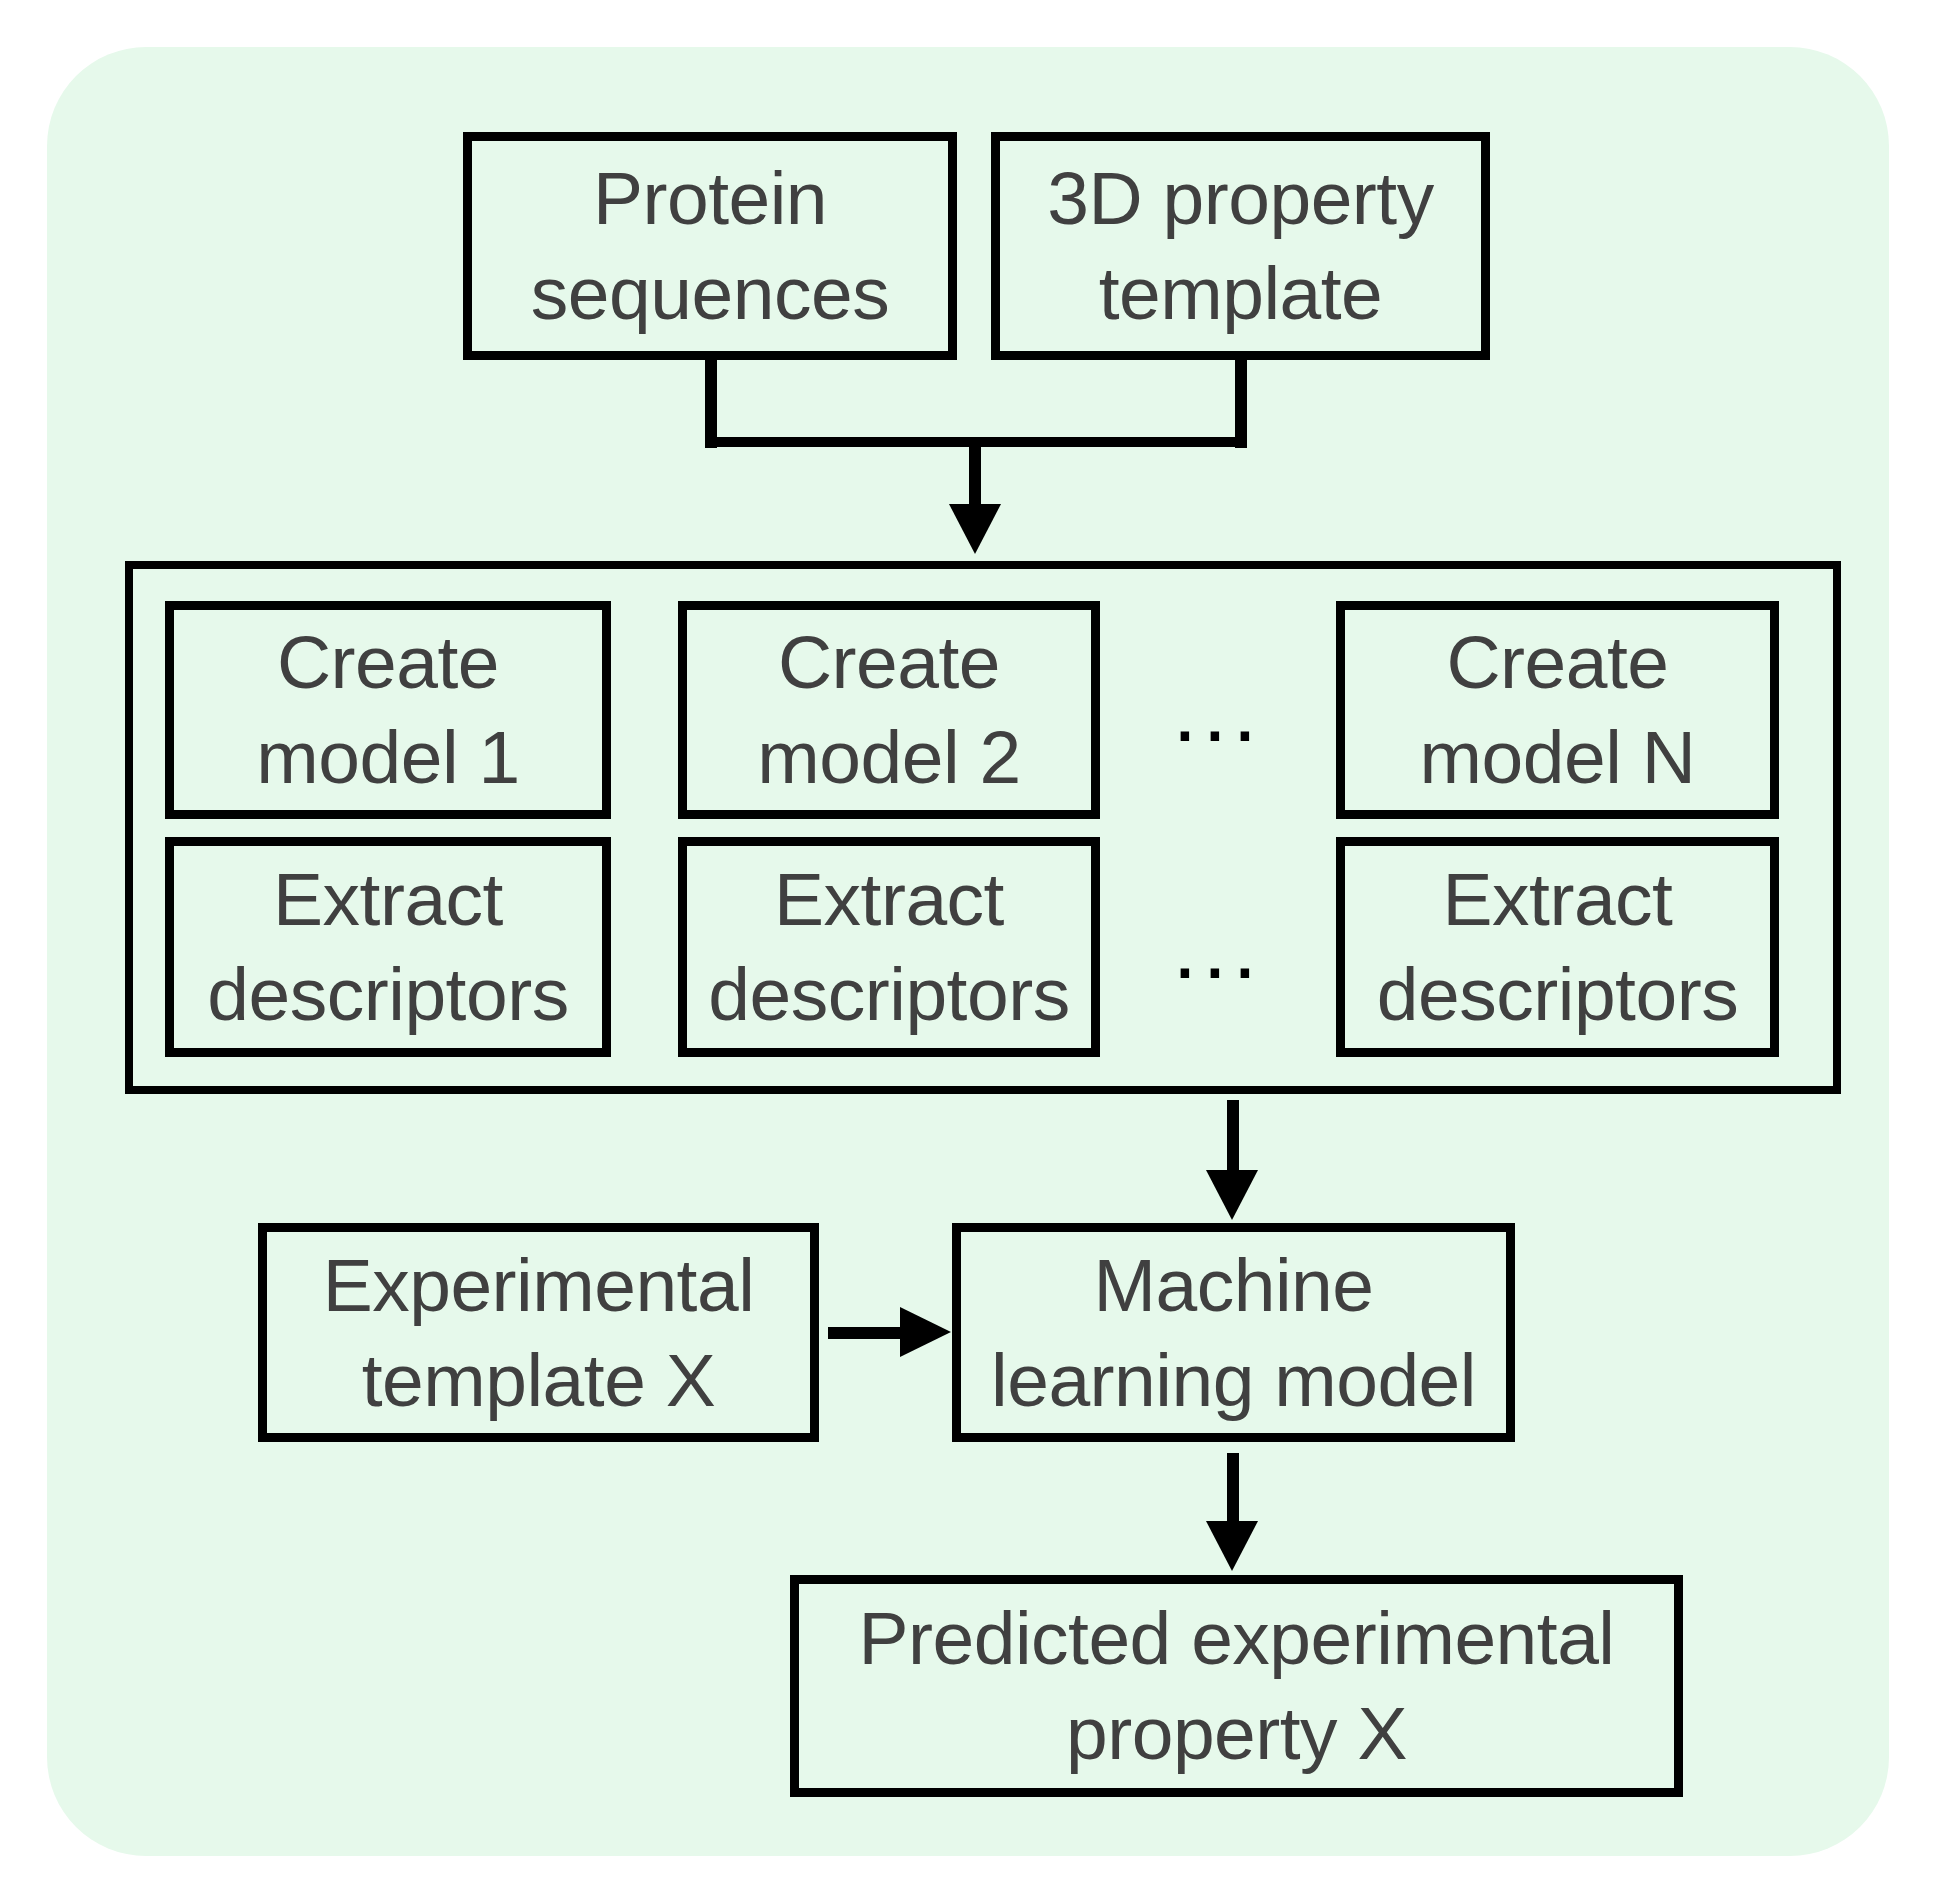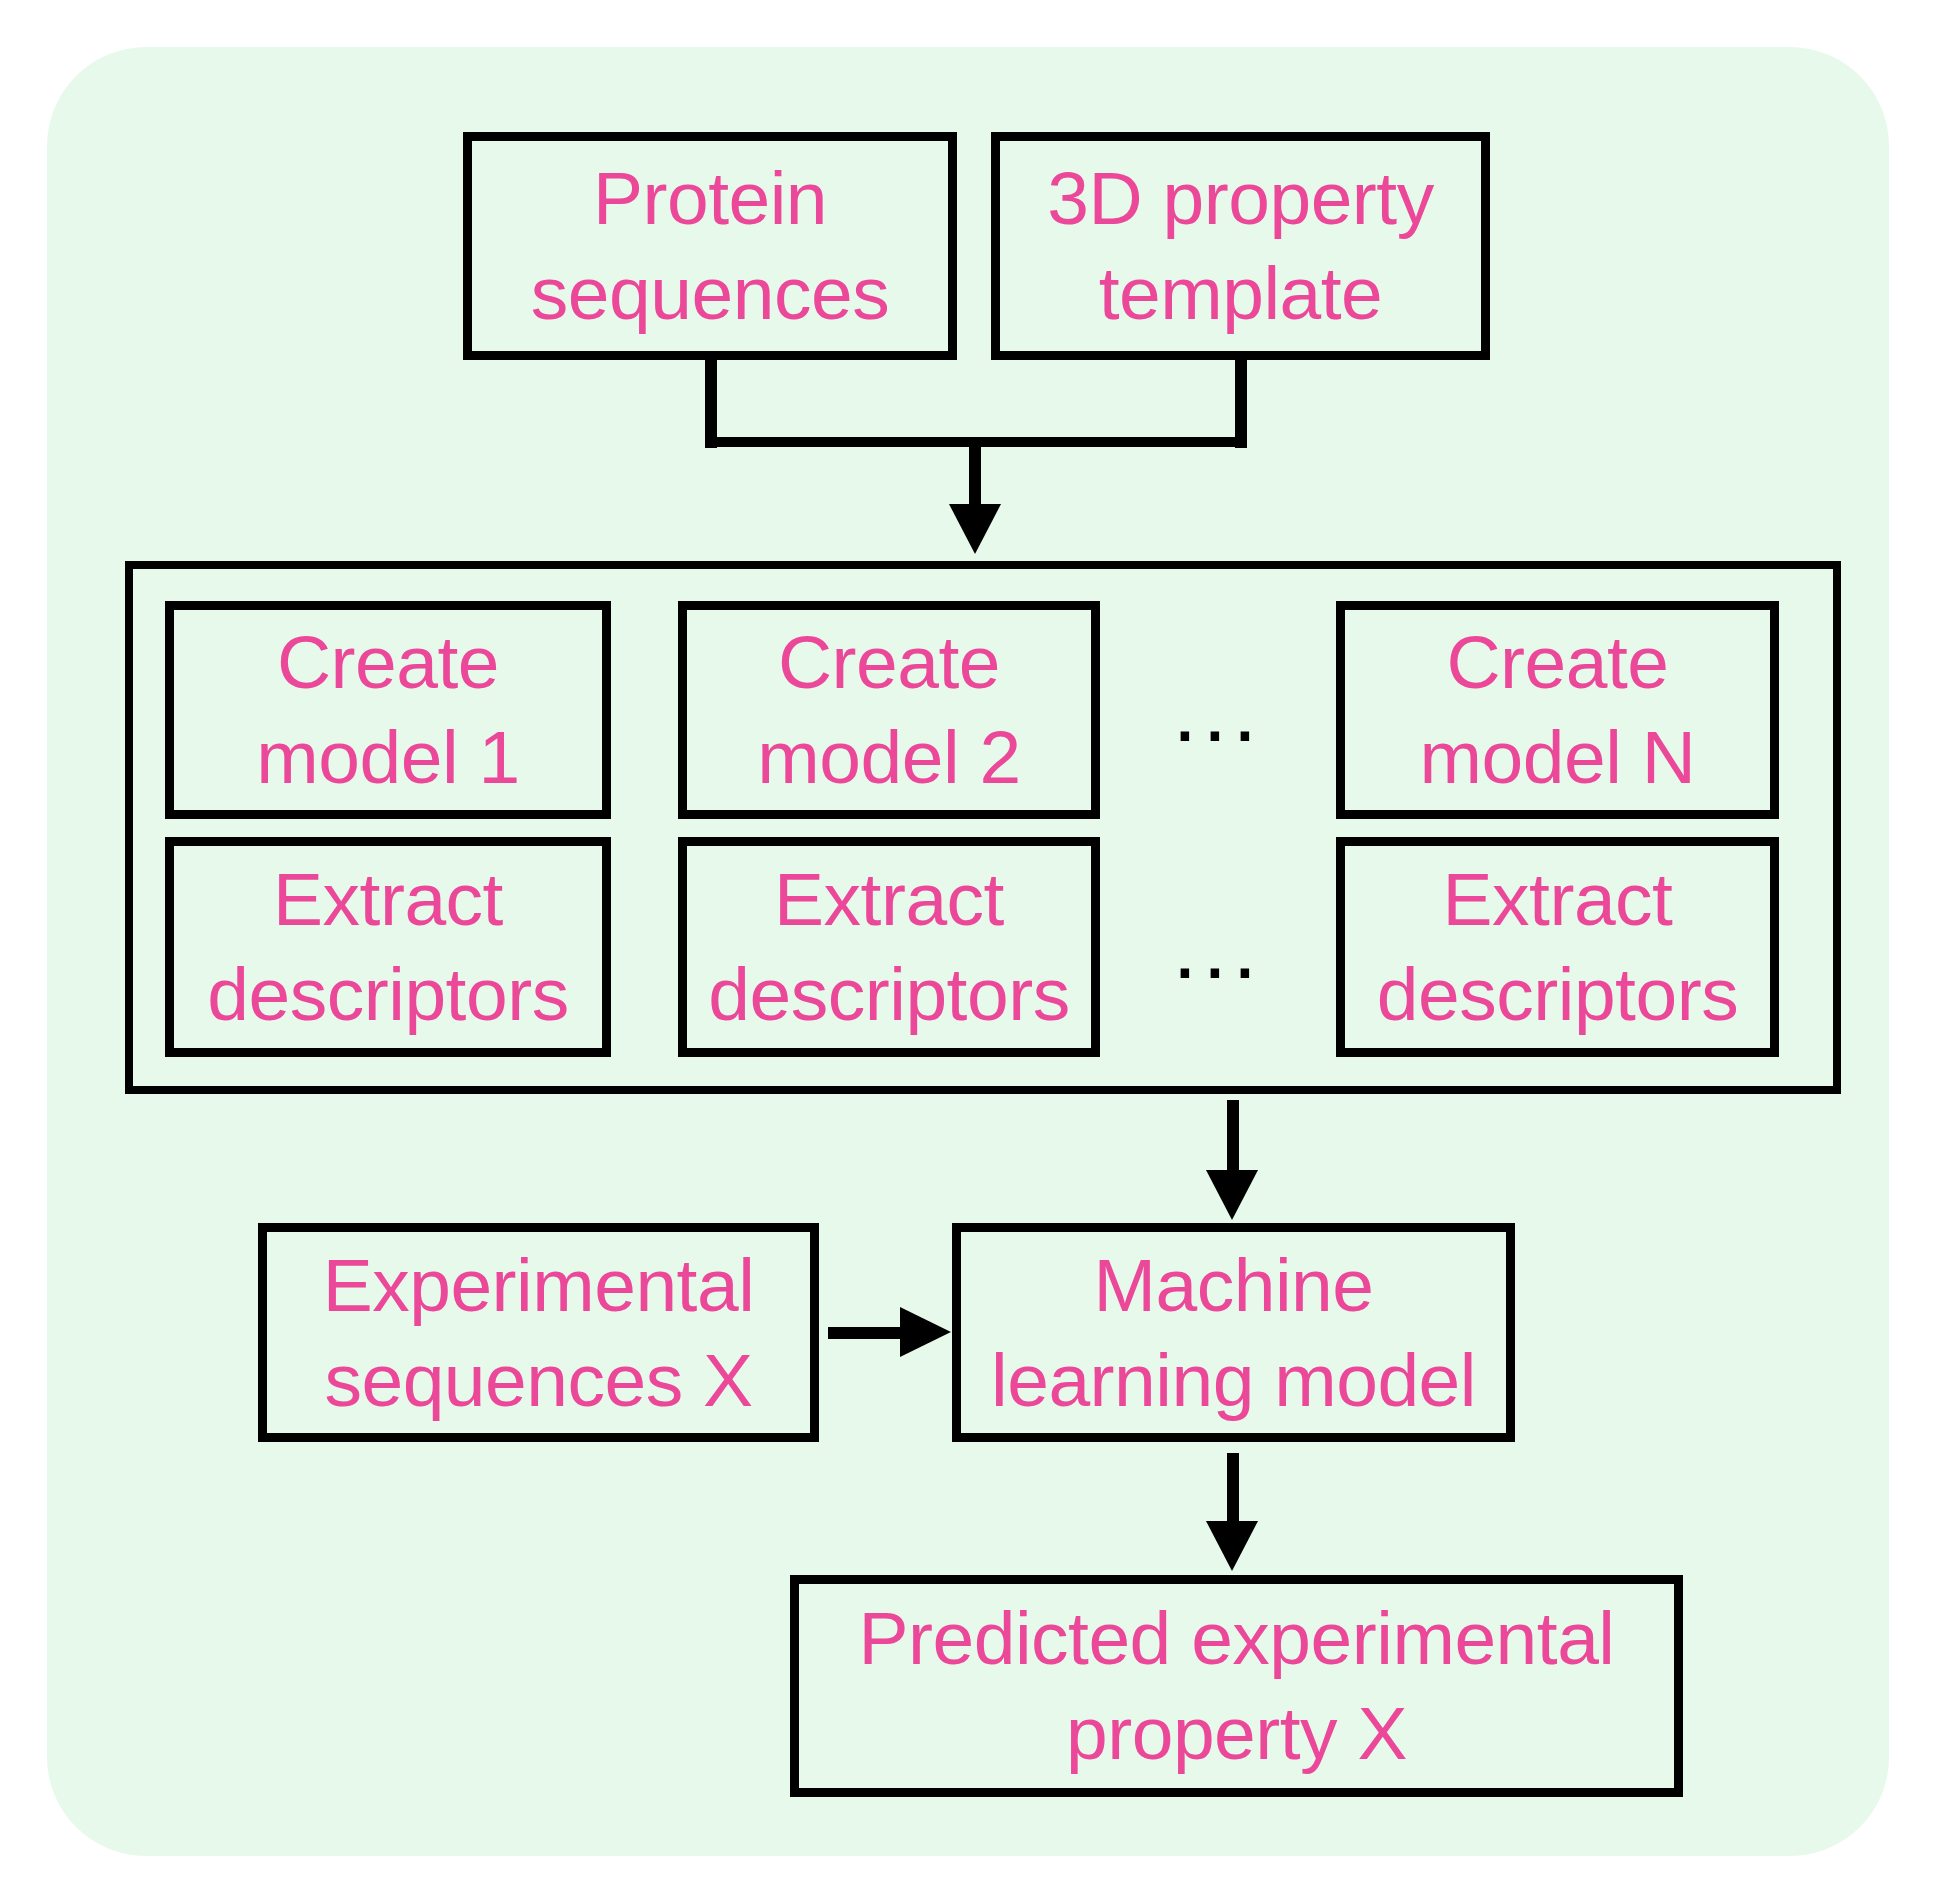--- a/index.html
+++ b/index.html
@@ -16,21 +16,21 @@
     background: #e6f9eb;
     border-radius: 99px;
   }
 
   .node {
     position: absolute;
     box-sizing: border-box;
     border: 9.4px solid #000;
     display: flex; align-items: center; justify-content: center;
     text-align: center;
-    color: #ec4899;
+    color: #404040;
     font-size: 75px; line-height: 95px;
     white-space: pre;
     letter-spacing: -0.5px;
   }
 
   .container-box {
     position: absolute;
     box-sizing: border-box;
     border: 8.3px solid #000;
   }
@@ -128,21 +128,21 @@
   <div class="node" id="extract-2">Extract
 descriptors</div>
   <div class="ellipsis" id="ellipsis-bottom">...</div>
   <div class="node" id="extract-n">Extract
 descriptors</div>
 
   <div class="line" id="flow1-stem"></div>
   <div class="arrowhead-down" id="flow1-arrowhead"></div>
 
   <div class="node" id="experimental-box">Experimental
-sequences X</div>
+template X</div>
 
   <div class="line" id="exp-stem"></div>
   <div class="arrowhead-right" id="exp-arrowhead"></div>
 
   <div class="node" id="ml-box">Machine
 learning model</div>
 
   <div class="line" id="flow2-stem"></div>
   <div class="arrowhead-down" id="flow2-arrowhead"></div>
 

